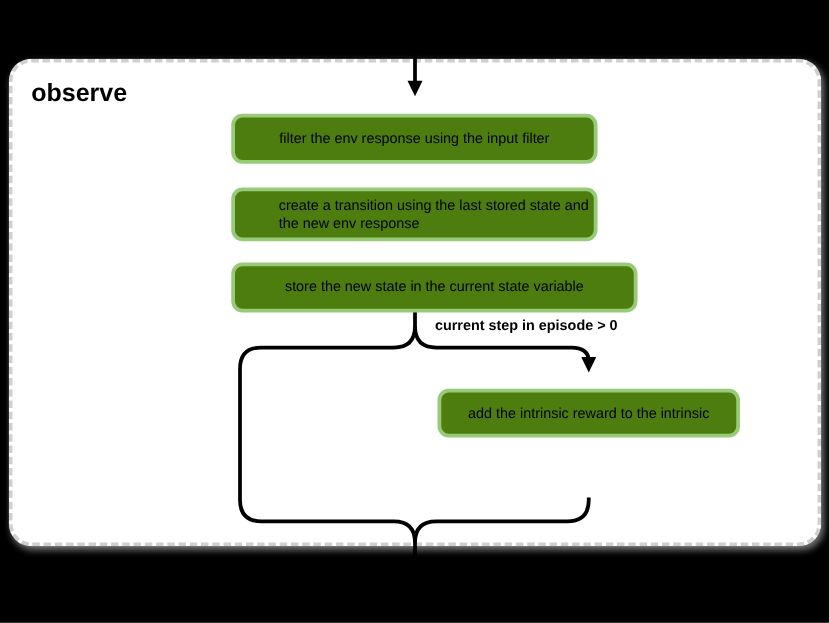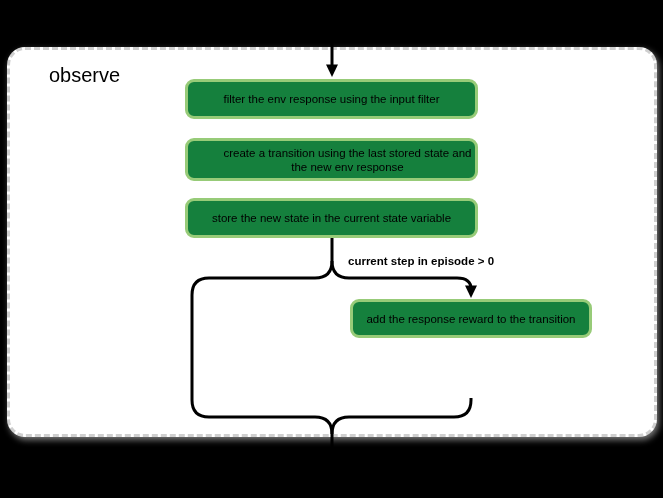--- a/index.html
+++ b/index.html
@@ -6,28 +6,28 @@
   #stage{
     position:relative;width:663px;height:498px;background:#000;overflow:hidden;
     font-family:"Liberation Sans", sans-serif;
   }
   #frame{
     position:absolute;left:7px;top:47px;width:650px;height:390px;
     box-sizing:border-box;background:#fff;border:3px dashed #cfcfcf;border-radius:18px;
     box-shadow:2px 3px 6px rgba(185,185,185,.65);
   }
   #title{
-    position:absolute;left:25px;top:62px;font-size:20px;font-weight:normal;color:#000;
-    line-height:26px;letter-spacing:0px;margin-left:24px;
+    position:absolute;left:25px;top:62px;font-size:20px;font-weight:bold;color:#000;
+    line-height:26px;letter-spacing:0px;
   }
   .step{
-    position:absolute;box-sizing:border-box;background:#15803d;
+    position:absolute;box-sizing:border-box;background:#4d7c0f;
     border:3px solid #97cb78;border-radius:9px;
-    display:flex;align-items:center;justify-content:center;text-align:center;
-    font-size:11.5px;line-height:14px;color:#000;padding:0 3px;
+    display:flex;align-items:center;justify-content:center;text-align:left;
+    font-size:11.5px;line-height:14px;color:#000;padding:0 3px;margin-top:12px;
   }
   #cond-label{
     position:absolute;left:348px;top:255px;font-size:11.5px;font-weight:bold;color:#000;
     white-space:nowrap;
   }
   #wires{position:absolute;left:0;top:0;pointer-events:none;}
   #wires path{fill:none;stroke:#000;stroke-width:3;stroke-linecap:butt;stroke-linejoin:round;}
   #wires polygon{fill:#000;stroke:none;}
 </style>
 </head>
@@ -54,24 +54,24 @@
   <div id="title">observe</div>
 
   <div class="step" style="left:185px;top:79px;width:293px;height:40px;">
     <span>filter the env response using the input filter</span>
   </div>
 
   <div class="step" style="left:185px;top:138px;width:293px;height:43px;padding-left:35px;">
     <span>create a transition using the last stored state and the new env response</span>
   </div>
 
-  <div class="step" style="left:185px;top:198px;width:293px;height:40px;">
+  <div class="step" style="left:185px;top:198px;width:325px;height:40px;">
     <span>store the new state in the current state variable</span>
   </div>
 
   <div id="cond-label">current step in episode &gt; 0</div>
 
   <div class="step" style="left:350px;top:299px;width:242px;height:39px;">
-    <span>add the response reward to the transition</span>
+    <span>add the intrinsic reward to the intrinsic</span>
   </div>
 
 
 </div>
 
 </body></html>

